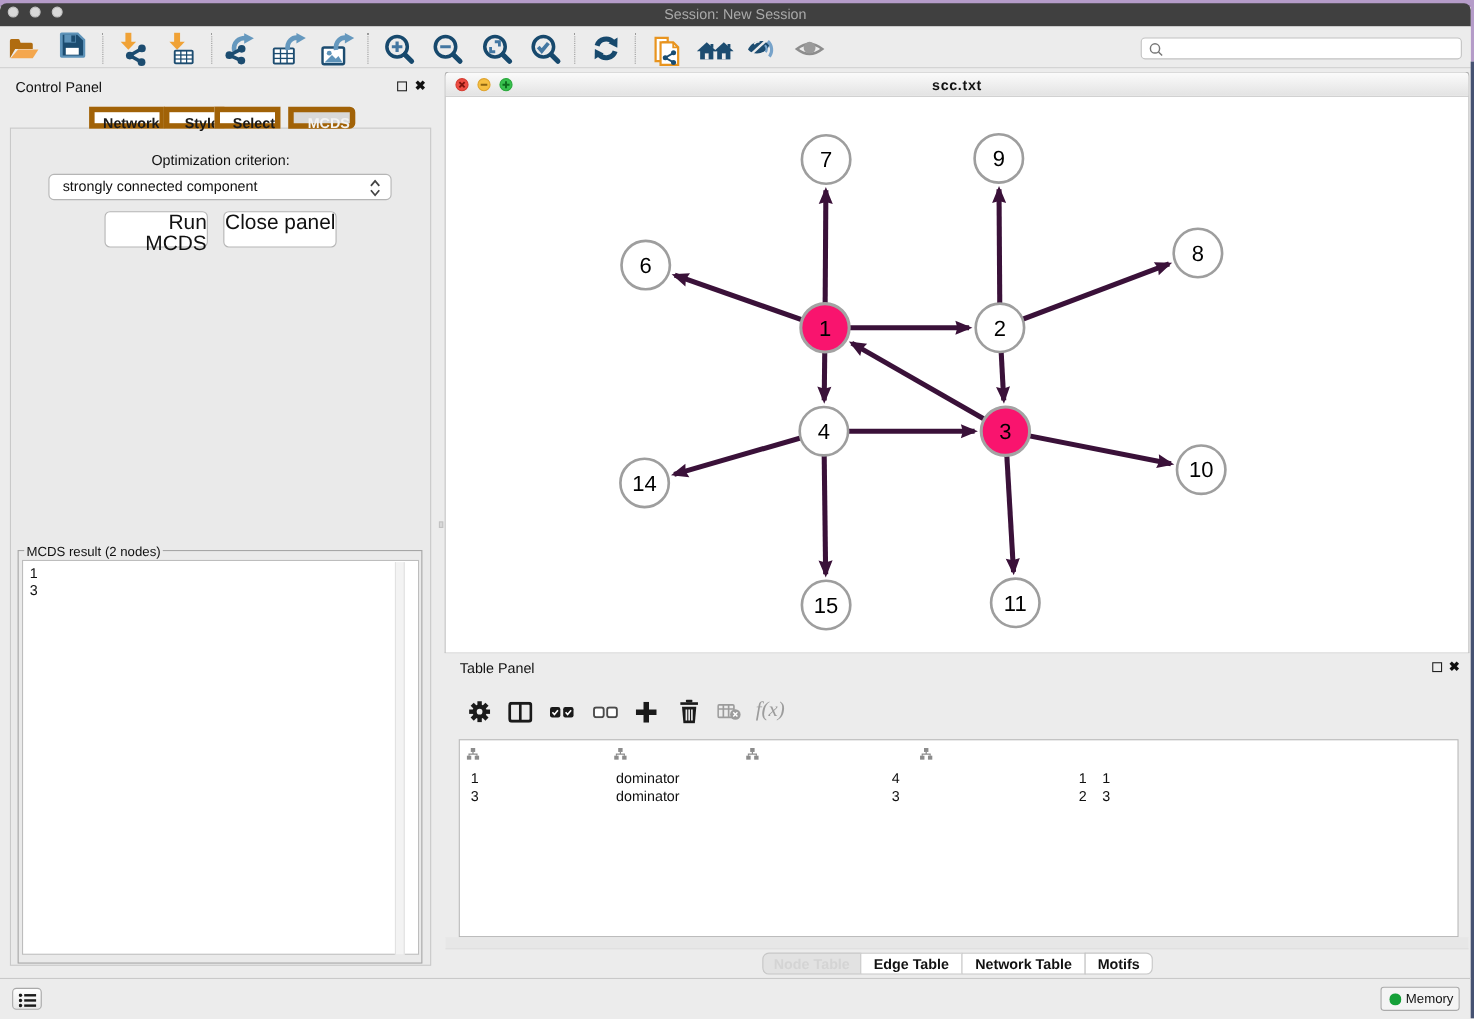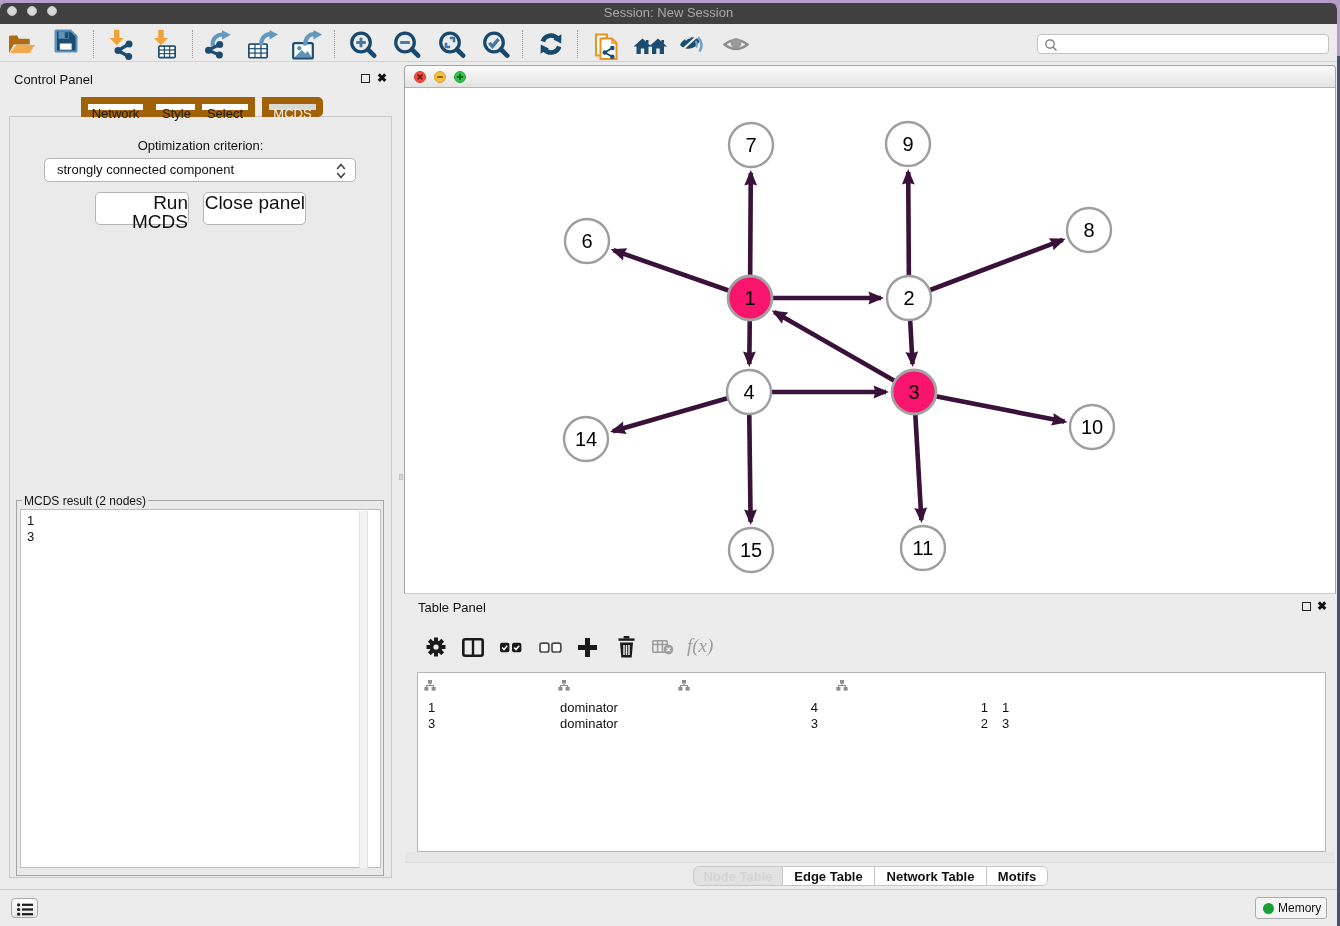--- a/index.html
+++ b/index.html
@@ -9,21 +9,21 @@
 .tl{width:10px;height:10px;border-radius:50%;background:#d9d9d9;border:1px solid #c2c2c2;position:absolute;top:3px}
 .wtitle{position:absolute;top:0px;left:0;width:100%;height:21px;line-height:20px;text-align:center;font-size:13px;color:#a9a9a9}
 .toolbar{left:0;top:24px;width:1337px;height:38px;background:#ececec;border-bottom:1px solid #d2d2d2}
 .sep{position:absolute;top:6px;height:28px;width:0;border-left:1px dotted #9a9a9a}
 .ti{position:absolute;top:5px}
 .rightedge{left:1337px;top:56px;width:3px;height:870px;background:#465272}
 
 .cp-title{left:14px;top:72px;font-size:13px;color:#111}
 .floaticon{width:9px;height:9px;border:1.5px solid #222;position:absolute}
 .xicon{position:absolute;font-size:12px;font-weight:bold;color:#111}
-.tab{position:absolute;height:20px;background:#fff;border:7px solid #a16207;font-size:13px;font-weight:normal;color:#1a1a1a;text-align:center;line-height:19px}
+.tab{position:absolute;height:20px;background:#fff;border:5px solid #a16207;font-size:13px;font-weight:bold;color:#1a1a1a;text-align:right;line-height:19px}
 .tab.sel{background:#d9d9d9;color:#f3f3f3;}
 .cp-body{left:9px;top:116px;width:383px;height:762px;background:#eaeaea;border:1px solid #c9c9c9}
 .btn{position:absolute;height:33px;background:#fff;border:1px solid #b5b5b5;border-radius:5px;font-size:19px;color:#111;text-align:right;line-height:19px}
 .groupbox{left:16px;top:500px;width:368px;height:376px;border:1px solid #a6a6a6}
 .legend{position:absolute;left:5px;top:-7px;background:#eaeaea;font-size:12px;color:#111;padding:0 2px}
 .resultarea{position:absolute;left:3px;top:8px;width:361px;height:359px;background:#fff;border:1px solid #bdbdbd}
 .sbtrack{position:absolute;right:12px;top:1px;width:9px;height:357px;background:#f3f3f3;border-left:1px solid #e2e2e2;border-right:1px solid #e2e2e2}
 
 .net{left:404px;top:65px;width:932px;height:529px;background:#fff;border:1px solid #a4a4a4;border-bottom-color:#cfcfcf;border-radius:4px 4px 0 0}
 .nettitle{position:absolute;left:0;top:0;width:100%;height:22px;background:linear-gradient(#fbfbfb,#e3e3e3);border-bottom:1px solid #b3b3b3;border-radius:4px 4px 0 0}
@@ -227,20 +227,21 @@
     <div class="light" style="left:29px;background:#f6bf41;border:1px solid #dfa32c">
         <svg width="10" height="10" viewBox="0 0 10 10" style="position:absolute;left:0;top:0">
           <path d="M2 5 L8 5" stroke="#8d6512" stroke-width="1.8"></path>
         </svg>
       </div>
     <div class="light" style="left:49px;background:#38c14e;border:1px solid #27a83a">
         <svg width="10" height="10" viewBox="0 0 10 10" style="position:absolute;left:0;top:0">
           <path d="M5 1.8 L5 8.2 M1.8 5 L8.2 5" stroke="#0e6e1e" stroke-width="1.8"></path>
         </svg>
       </div>
+    <div class="netname">scc.txt</div>
   </div>
 </div>
 <svg class="abs" style="left:405px;top:88px" width="930" height="505" viewBox="405 88 930 505">
 <g stroke="#3a1139" stroke-width="4.6">
 <line x1="750.0" y1="298.0" x2="750.8" y2="173.0"></line>
 <line x1="750.0" y1="298.0" x2="613.4" y2="250.2"></line>
 <line x1="750.0" y1="298.0" x2="881.0" y2="298.0"></line>
 <line x1="750.0" y1="298.0" x2="749.3" y2="364.0"></line>
 <line x1="909.0" y1="298.0" x2="908.2" y2="172.0"></line>
 <line x1="909.0" y1="298.0" x2="1062.8" y2="239.9"></line>

